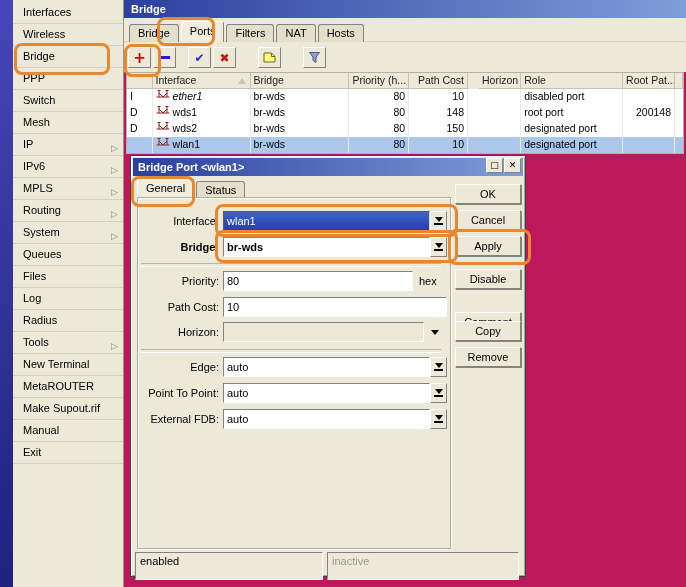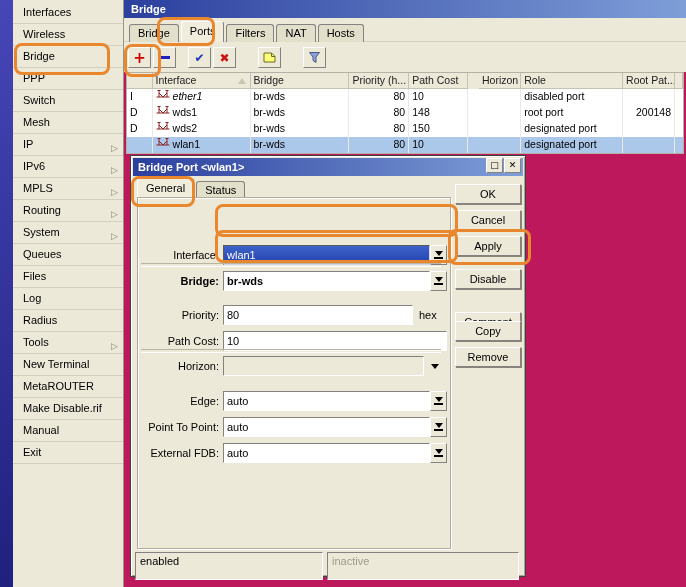--- a/index.html
+++ b/index.html
@@ -45,40 +45,40 @@
 
   
   .tbl{position:absolute;left:126px;top:72px;width:558px;background:#fff;
        border:1px solid #b5b2a5;box-sizing:border-box;}
   .trow{display:flex;height:16px;line-height:15px;font-size:10.5px;}
   .trow.hdr{background:#ece9d8;color:#202020;}
   .trow.hdr .tc{border-right:1px solid #c6c2b2;border-bottom:1px solid #c6c2b2;}
   .tc{box-sizing:border-box;padding:0 3px;overflow:hidden;white-space:nowrap;
       border-right:1px solid #eceade;position:relative;}
   .c-flag{width:26px;} .c-if{width:100px;display:flex;align-items:flex-start;gap:3px;}
-  .c-br{width:101px;} .c-pri{width:61px;text-align:right;} .c-pc{width:60px;text-align:left;}
+  .c-br{width:101px;} .c-pri{width:61px;text-align:right;} .c-pc{width:60px;text-align:right;}
   .c-hz{width:43px;margin-left:11px;} .c-role{width:104px;} .c-rp{width:53px;text-align:right;} .c-x{width:8px;border-right:none;}
   .trow.sel{background:#abc7e9;}
   .sort{position:absolute;right:4px;top:5px;width:0;height:0;border-left:4px solid transparent;
         border-right:4px solid transparent;border-bottom:6px solid #c9c5b2;}
   .italic{font-style:italic;}
 
   
   .dlg{position:absolute;left:130px;top:155px;width:396px;height:422px;background:#ece9d8;
        border:1px solid #404040;box-sizing:border-box;
        box-shadow:inset 1px 1px 0 #fff,inset -1px -1px 0 #a8a494;}
   .dlg-title{position:absolute;left:2px;top:2px;width:390px;height:18px;
              background:linear-gradient(90deg,#2b3f9e,#7e9ed8);color:#fff;font-weight:bold;
              line-height:18px;padding-left:5px;box-sizing:border-box;}
   .win-btn{position:absolute;top:2px;width:15px;height:13px;font-size:9px;line-height:12px;
            text-align:center;cursor:pointer;color:#000;font-weight:bold;}
   .dlg-tabs{left:6px;top:22px;height:21px;}
   .frame{position:absolute;left:6px;top:41px;width:312px;height:350px;
          border:1px solid #b0ad9d;box-shadow:1px 1px 0 #fff, inset 1px 1px 0 #fff;}
-  .frow{position:absolute;height:20px;margin-top:34px;}
+  .frow{position:absolute;height:20px;}
   .flabel{position:absolute;left:6px;width:82px;line-height:20px;text-align:right;white-space:nowrap;}
   .ffield{position:absolute;left:92px;height:20px;display:flex;}
   .tbox{flex:1;border:1px solid;border-color:#848280 #fff #fff #848280;background:#fff;
         line-height:18px;padding:0 3px;box-sizing:border-box;overflow:hidden;white-space:nowrap;}
   .tbox.bluesel{background:linear-gradient(#3c63c8,#2440b0);color:#fff;border-color:#5a5a5a #cfd8ee #cfd8ee #5a5a5a;}
   .tbox.disabled{background:#ece9d8;}
   .ddbtn{width:17px;height:20px;box-sizing:border-box;display:flex;flex-direction:column;
          align-items:center;justify-content:center;cursor:pointer;}
   .tri-down{width:0;height:0;border-left:4px solid transparent;border-right:4px solid transparent;
             border-top:5px solid #000;}
@@ -114,21 +114,21 @@
     <div class="mi"><span>MPLS</span><span class="arr glyph">▷</span></div>
     <div class="mi"><span>Routing</span><span class="arr glyph">▷</span></div>
     <div class="mi"><span>System</span><span class="arr glyph">▷</span></div>
     <div class="mi"><span>Queues</span></div>
     <div class="mi"><span>Files</span></div>
     <div class="mi"><span>Log</span></div>
     <div class="mi"><span>Radius</span></div>
     <div class="mi"><span>Tools</span><span class="arr glyph">▷</span></div>
     <div class="mi"><span>New Terminal</span></div>
     <div class="mi"><span>MetaROUTER</span></div>
-    <div class="mi"><span>Make Disable.rif</span></div>
+    <div class="mi"><span>Make Supout.rif</span></div>
     <div class="mi"><span>Manual</span></div>
     <div class="mi"><span>Exit</span></div>
   </nav>
 
   <div class="bw-title">
     <span>Bridge</span>
   </div>
   <div class="bw-bg"></div>
   <div class="tabline"></div>
 

